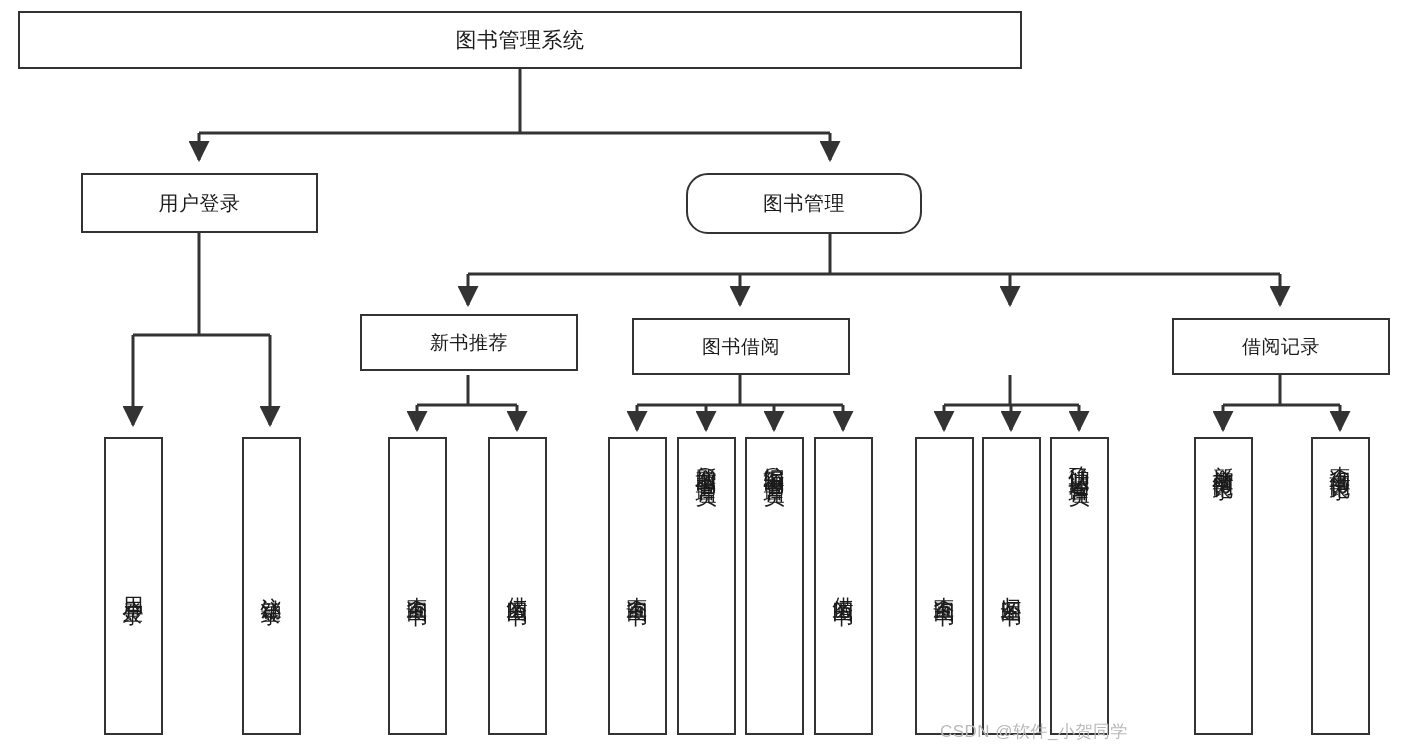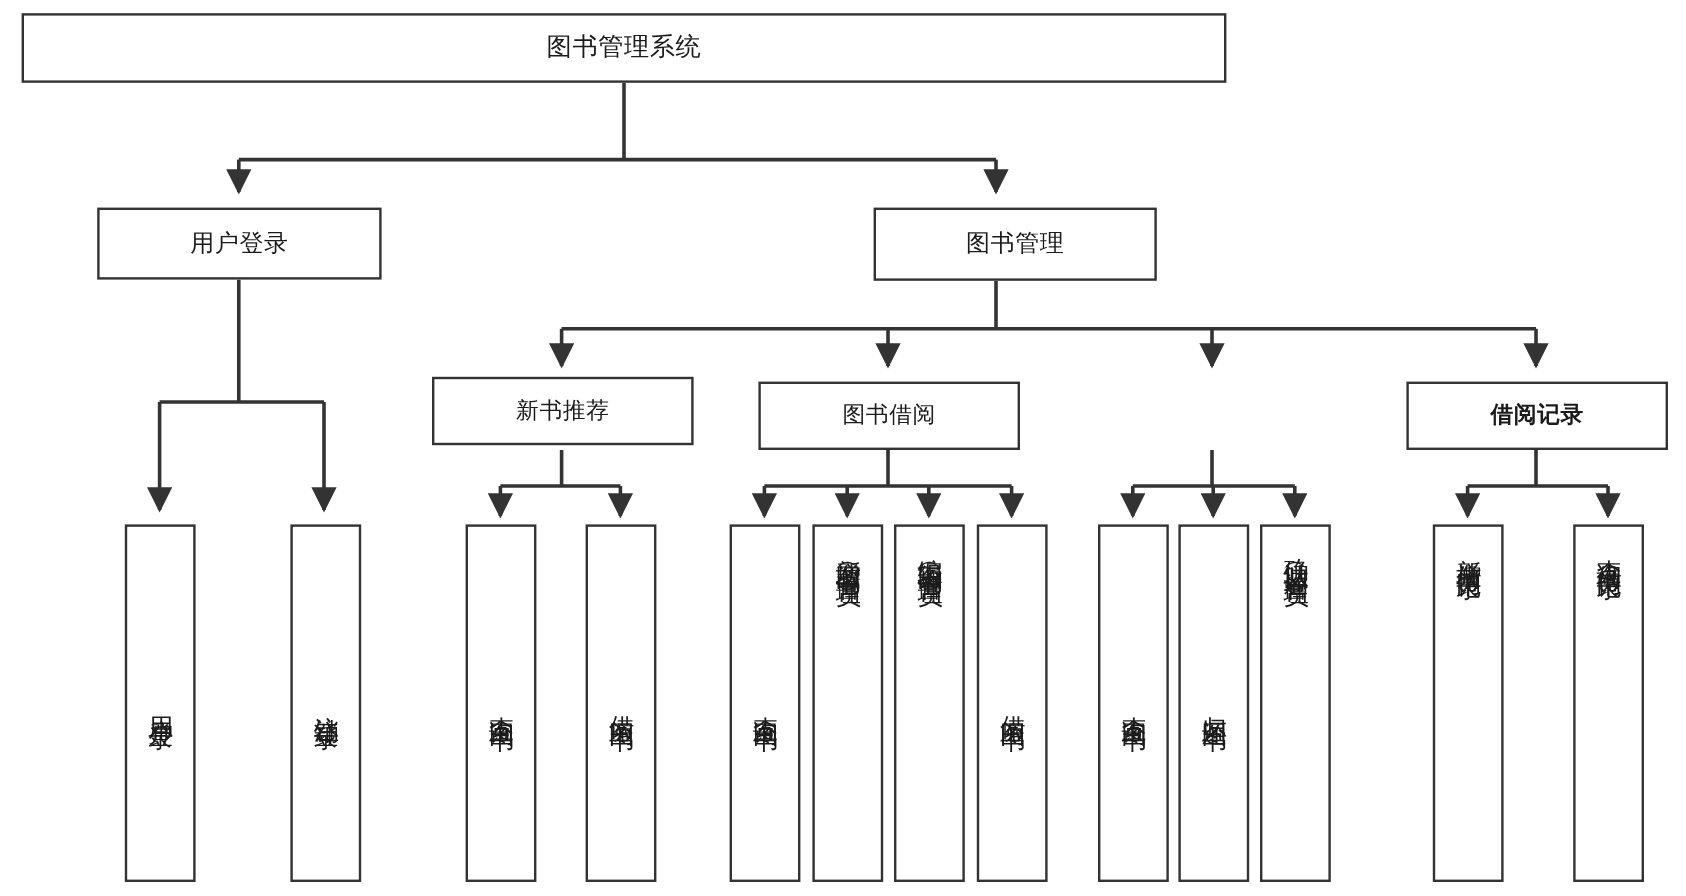--- a/index.html
+++ b/index.html
@@ -135,31 +135,31 @@
     </g>
   </svg>
 
   <div class="node root" style="left:18px; top:11px; width:1004px; height:58px;">
     <span class="label">图书管理系统</span>
   </div>
 
   <div class="node level1" style="left:81px; top:173px; width:237px; height:60px;">
     <span class="label">用户登录</span>
   </div>
-  <div class="node level1" style="left:728px; top:173px; width:236px; height:61px;">
+  <div class="node level1" style="left:686px; top:173px; width:236px; height:61px;border-radius:22px;">
     <span class="label">图书管理</span>
   </div>
 
   <div class="node level2" style="left:360px; top:314px; width:218px; height:57px;">
     <span class="label">新书推荐</span>
   </div>
   <div class="node level2" style="left:632px; top:318px; width:218px; height:57px;text-align:right;">
     <span class="label">图书借阅</span>
   </div>
-  <div class="node level2" style="left:1172px; top:318px; width:218px; height:57px;font-weight:bold;">
+  <div class="node level2" style="left:1172px; top:318px; width:218px; height:57px;">
     <span class="label">借阅记录</span>
   </div>
 
   <div class="node vertical center" style="left:104px; top:437px; width:59px; height:298px;">
     <span class="label">用户登录</span>
   </div>
   <div class="node vertical center" style="left:242px; top:437px; width:59px; height:298px;">
     <span class="label">注销登录</span>
   </div>
 
@@ -193,13 +193,14 @@
     <span class="label">确认归还（管理员）</span>
   </div>
 
   <div class="node vertical" style="left:1194px; top:437px; width:59px; height:298px;">
     <span class="label">新增借阅记录</span>
   </div>
   <div class="node vertical" style="left:1311px; top:437px; width:59px; height:298px;">
     <span class="label">查询借阅记录</span>
   </div>
 
+  <div id="watermark">CSDN @软件_小贺同学</div>
 </div>
 
 </body></html>

